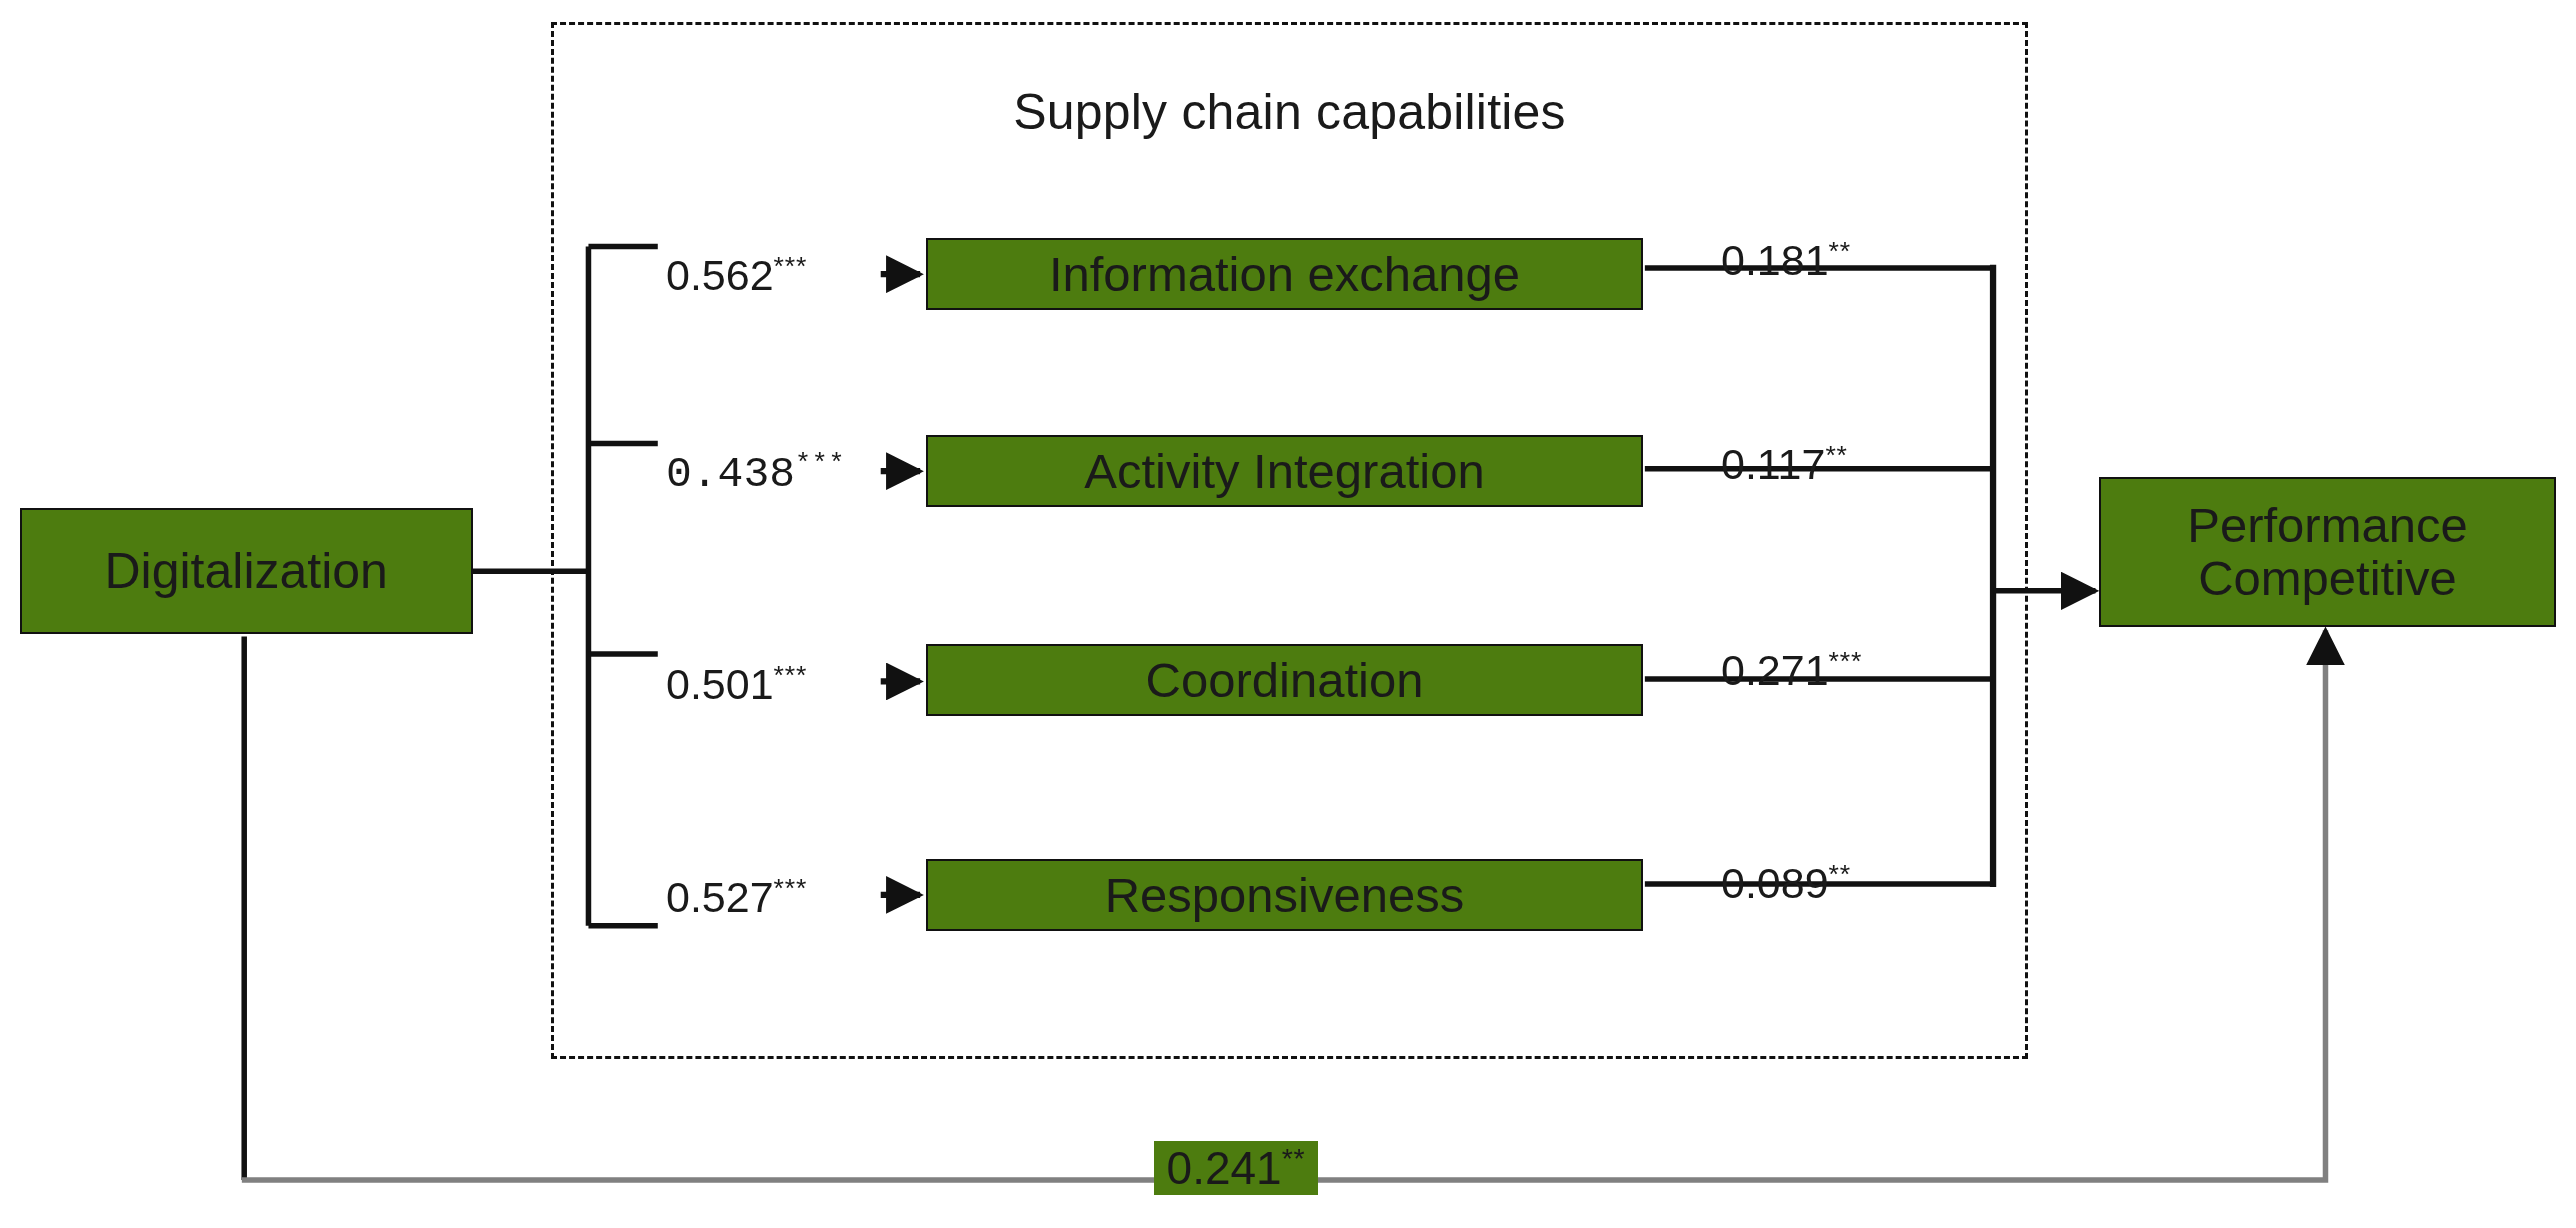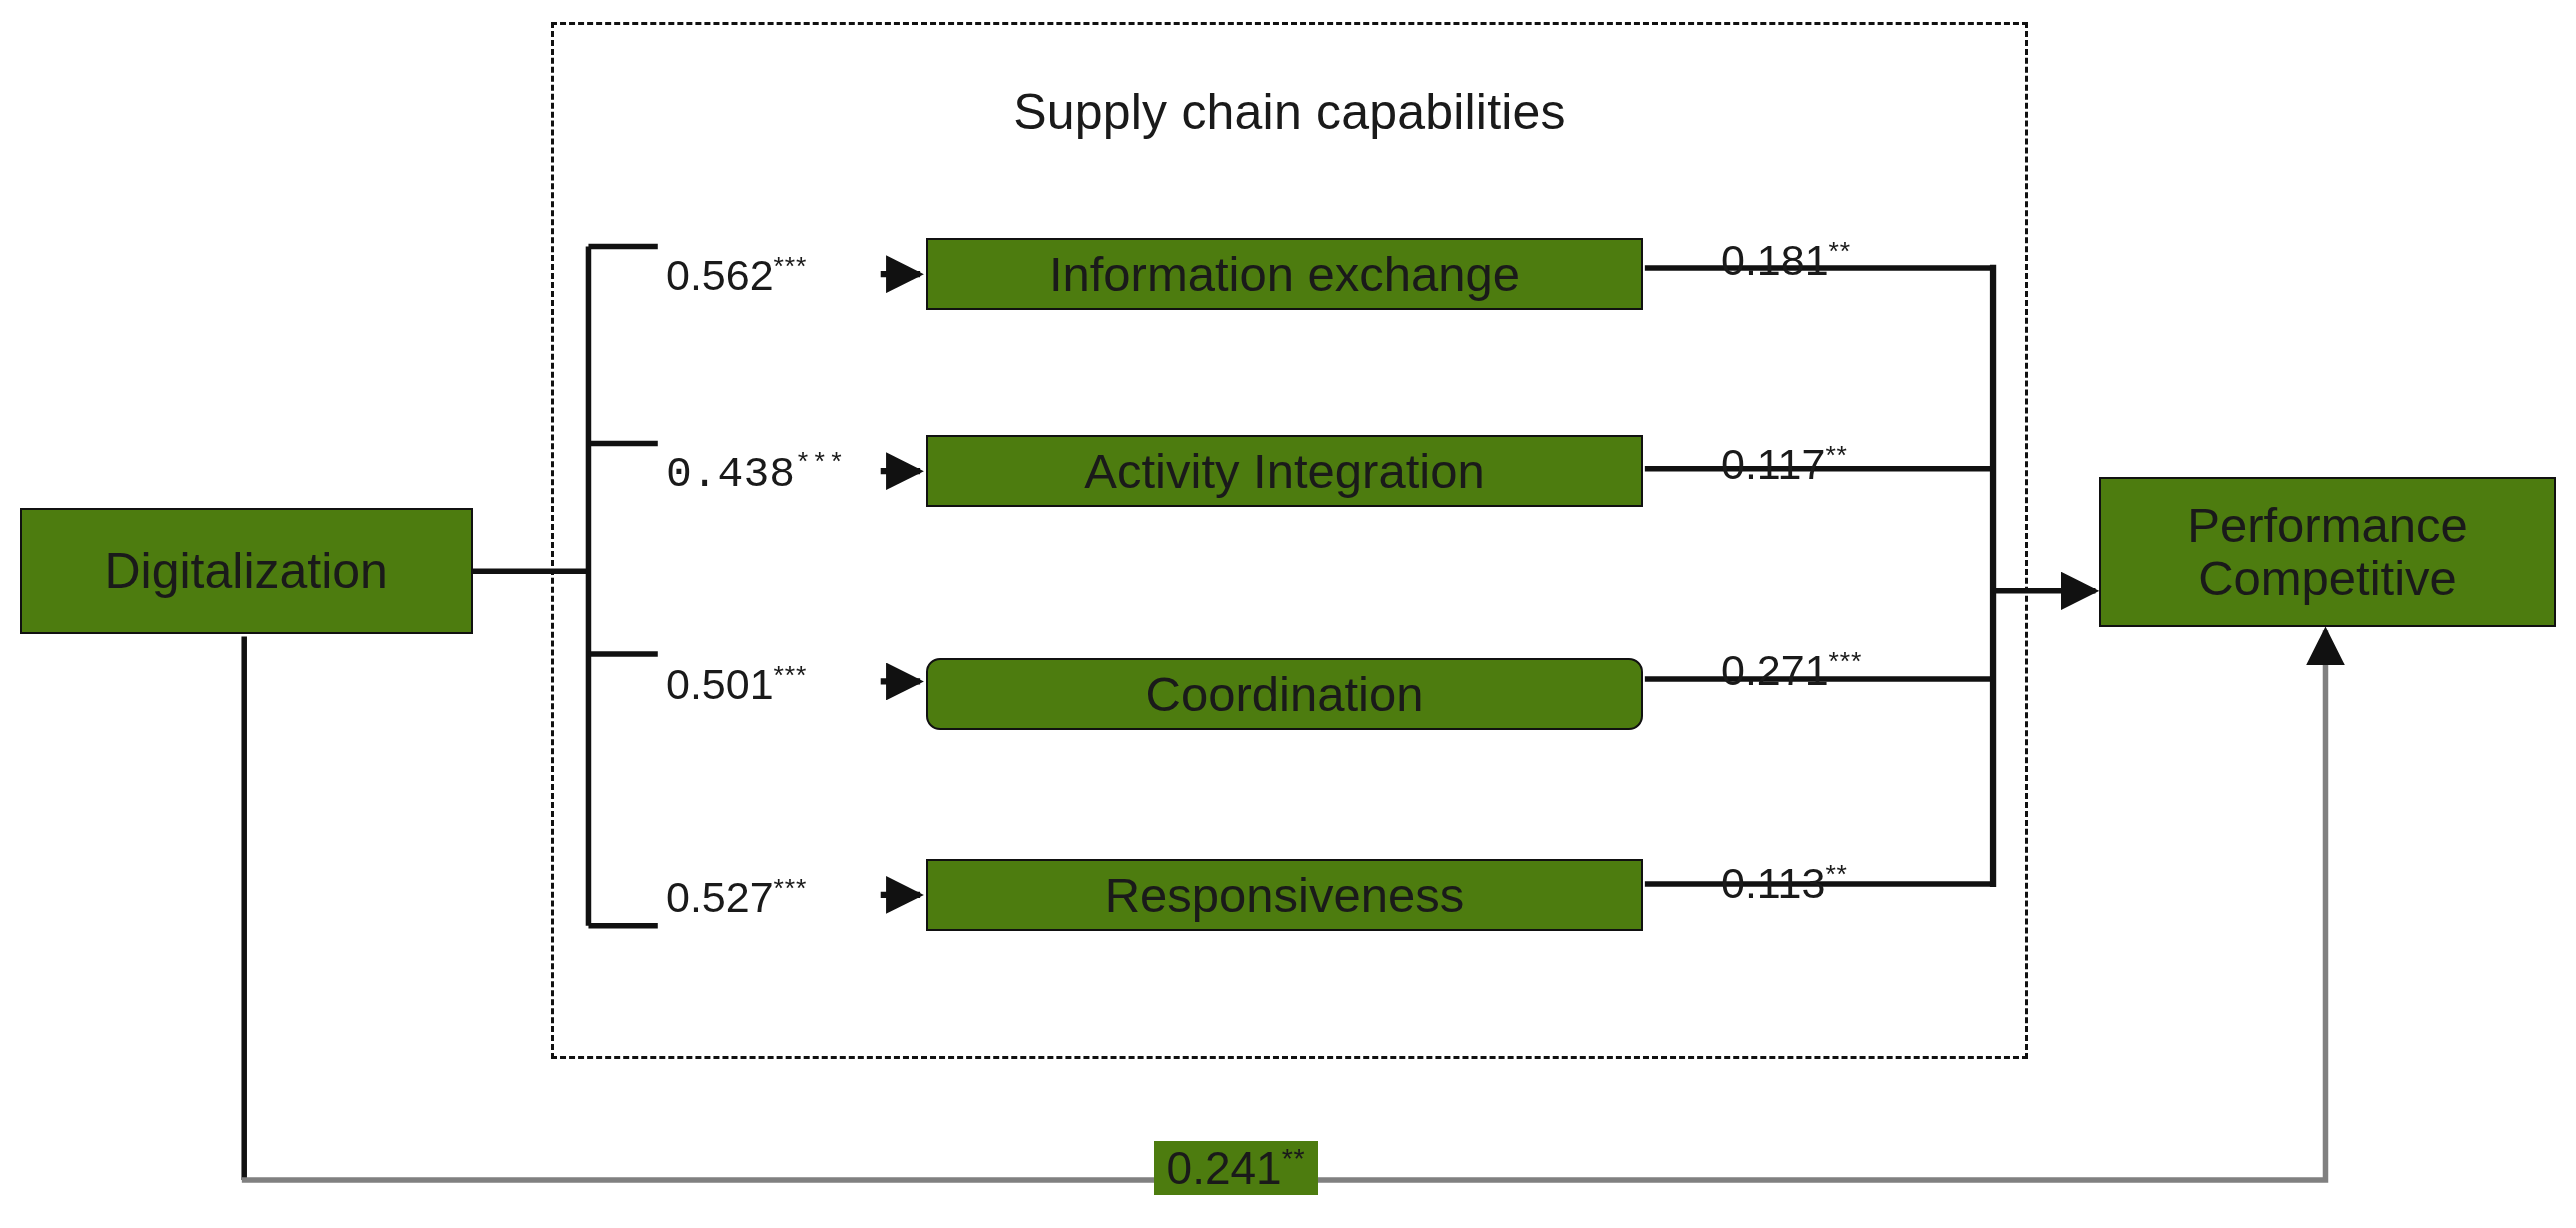--- a/index.html
+++ b/index.html
@@ -20,21 +20,21 @@
   #dashed-container{position:absolute;left:551px;top:22px;width:1477px;height:1037px;
         box-sizing:border-box;border:3.9px dashed #111;background:transparent;}
 
   #group-title{position:absolute;left:551px;top:83px;width:1477px;
         text-align:center;font-size:50px;color:#1a1a1a;letter-spacing:0.2px;}
 
   
   .cap{left:926px;width:717px;height:72px;font-size:49px;}
   #cap-0{top:238px;}
   #cap-1{top:435px;}
-  #cap-2{top:658px;border-radius:14px;}
+  #cap-2{top:644px;}
   #cap-3{top:859px;}
 
   
   #node-digitalization{left:19.7px;top:508px;width:453px;height:126px;font-size:50px;}
   #node-performance{left:2099px;top:477px;width:457px;height:150px;font-size:49px;}
 
   
   .coef{position:absolute;font-size:43px;color:#1a1a1a;white-space:nowrap;}
   .coef sup{font-size:0.62em;letter-spacing:0.8px;vertical-align:super;}
 
@@ -136,21 +136,21 @@
   <div class="coef" id="coef-r-0">
     <span>0.181</span><sup>**</sup>
   </div>
   <div class="coef" id="coef-r-1">
     <span>0.117</span><sup>**</sup>
   </div>
   <div class="coef" id="coef-r-2">
     <span>0.271</span><sup>***</sup>
   </div>
   <div class="coef" id="coef-r-3">
-    <span>0.113</span><sup>**</sup>
+    <span>0.089</span><sup>**</sup>
   </div>
 
   <div class="coef" id="coef-direct">
     <span>0.241</span><sup>**</sup>
   </div>
 
 </div>
 
 
 </body></html>

